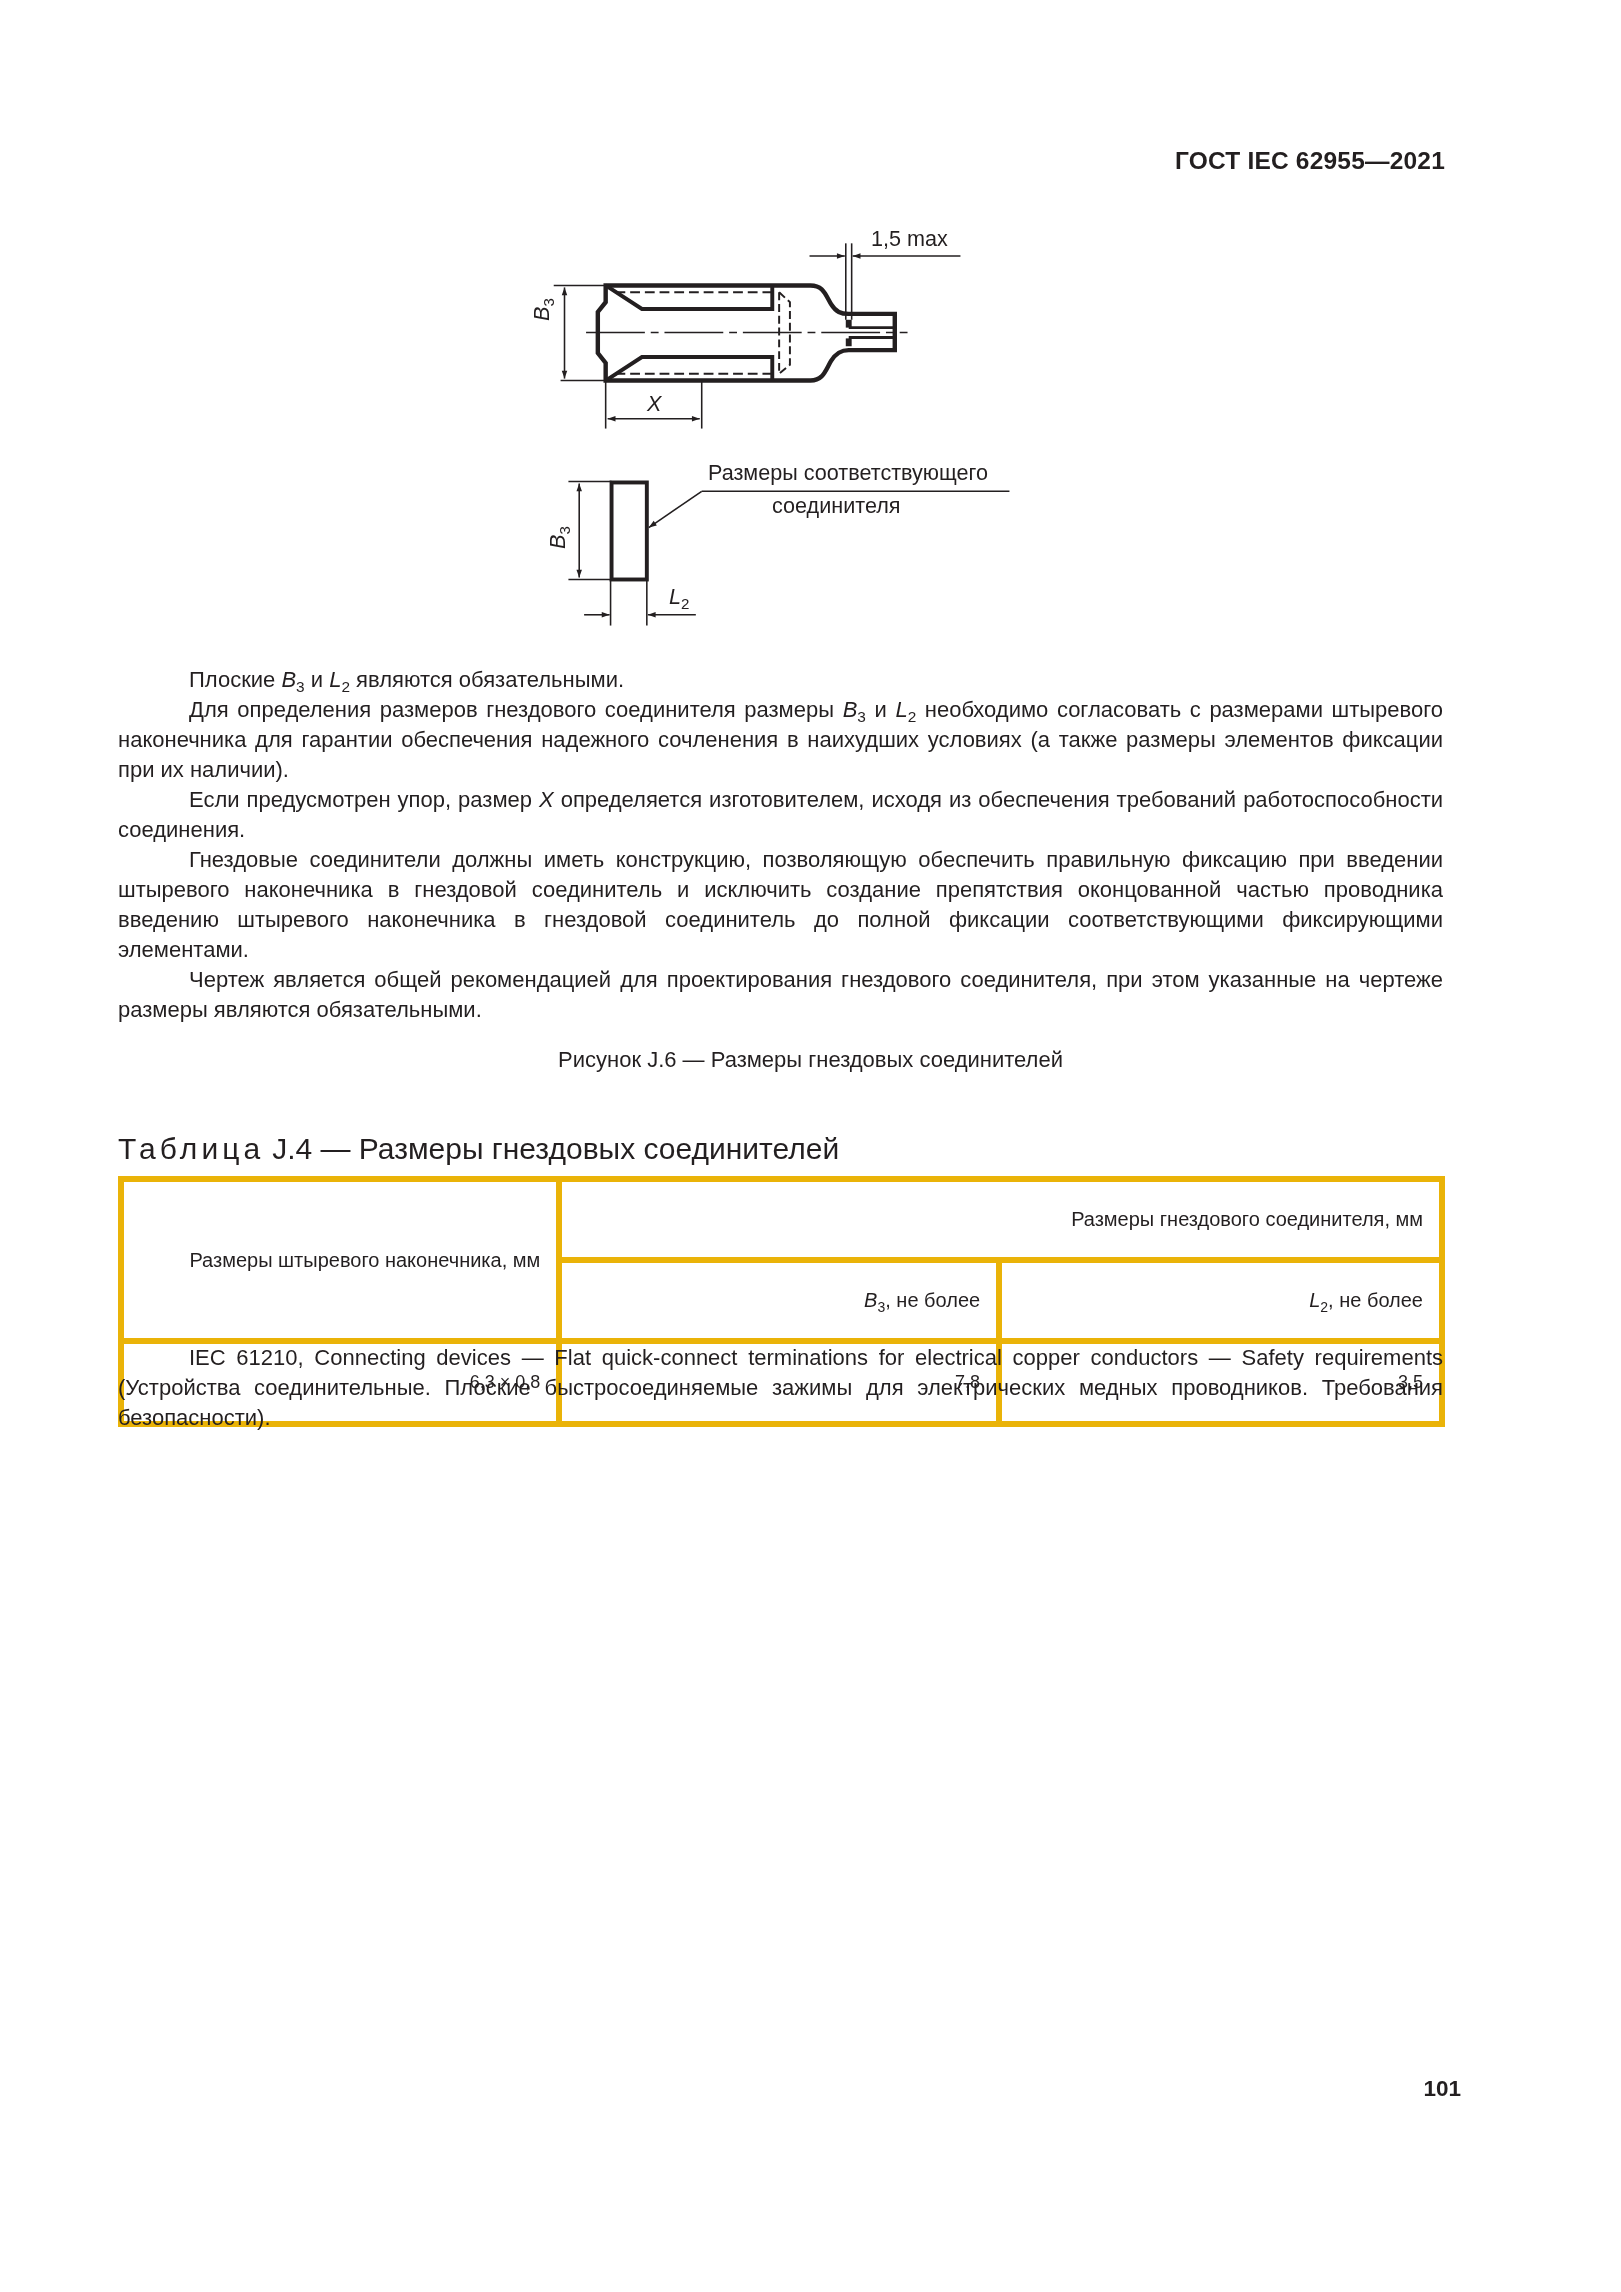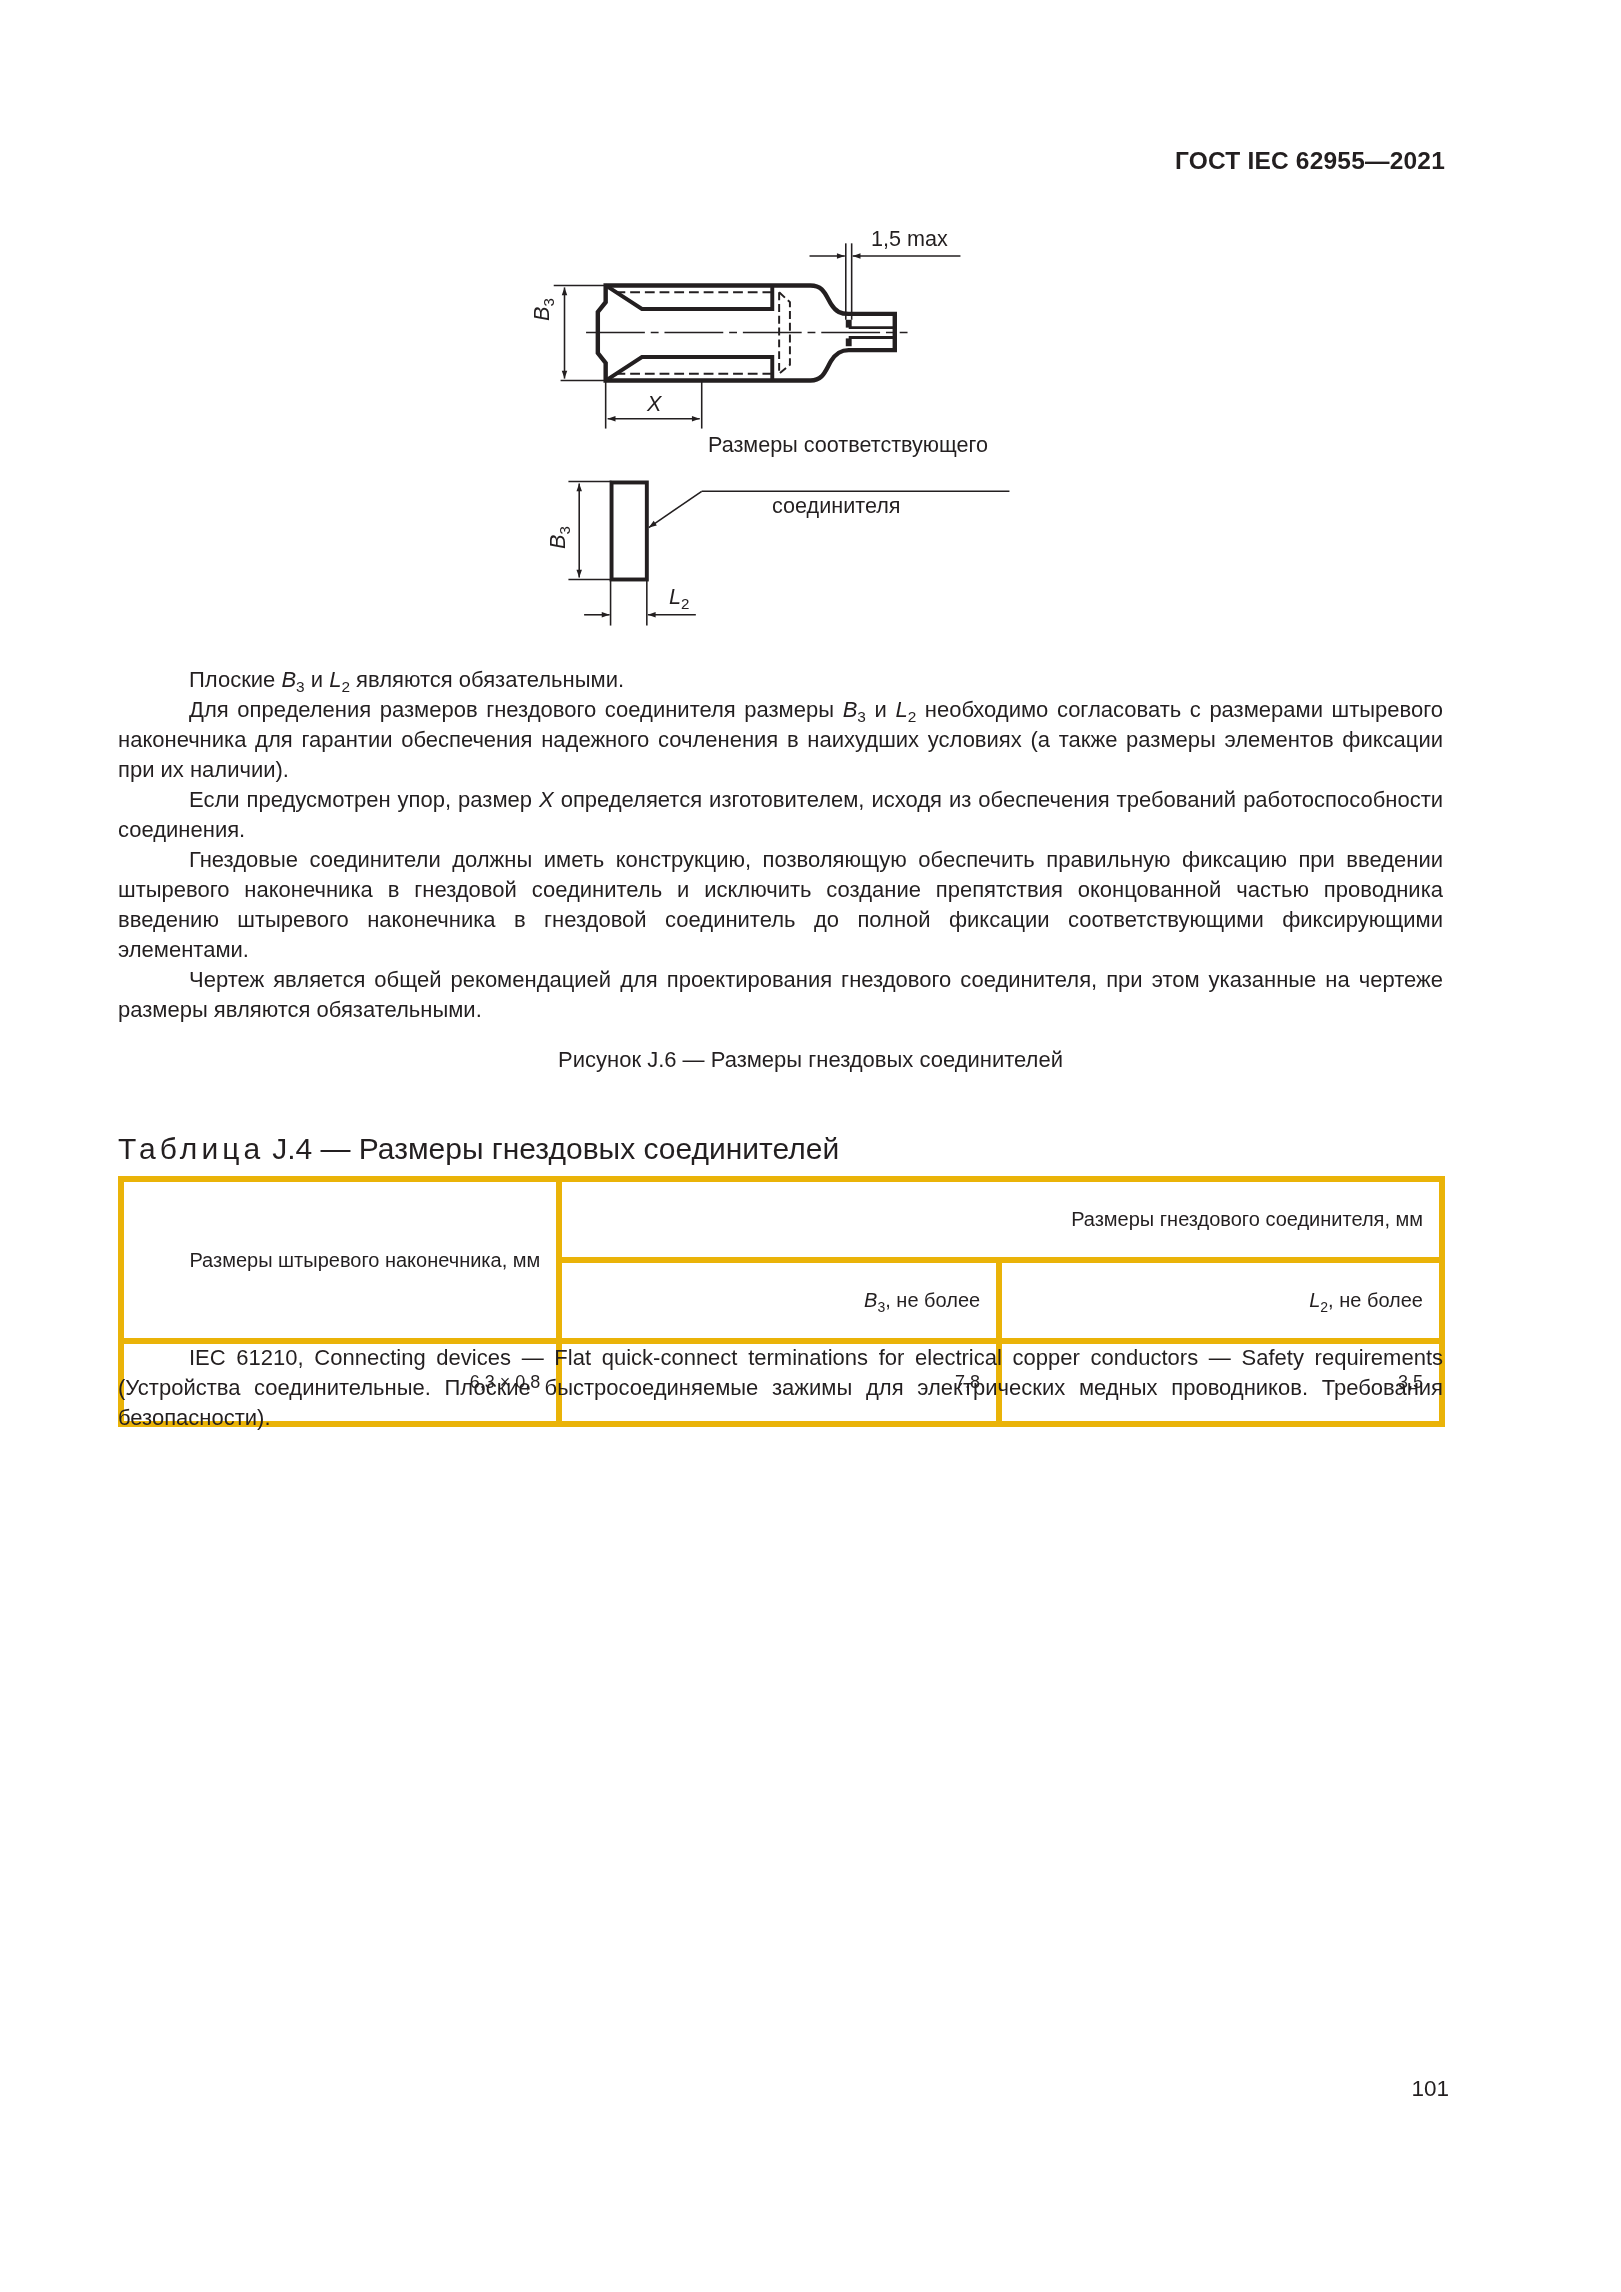--- a/index.html
+++ b/index.html
@@ -16,21 +16,21 @@
   .table-title .spaced { letter-spacing: 4.1px; margin-right: 7.8px; }
   table.dims { position: absolute; left: 118px; top: 1176px; width: 1327px; border-collapse: collapse; font-size: 20px; }
   table.dims td { border: 6px solid #eab308; text-align: right; padding: 16px; }
   table.dims tr.h1 td { height: 43px; }
   table.dims tr.h2 td { height: 43px; }
   table.dims tr.h2 td, table.dims td.rowspan { border-bottom: 4.9px double #231f20; }
   table.dims tr.data td { height: 45px; font-size: 18px; }
   .section { position: absolute; left: 118px; width: 1325px; top: 1343px; font-size: 22px; line-height: 30px; }
   .section h3 { margin: 0 0 3.9px 71px; font-size: 22px; font-weight: bold; }
   .section p { margin: 0; text-align: justify; text-indent: 71px; }
-  .page-number { position: absolute; right: 172px; top: 2076px; font-size: 22.5px; }
+  .page-number { position: absolute; right: 160px; top: 2076px; font-size: 22.5px; font-weight: bold; }
   i { font-style: italic; }
   sub { font-size: 70%; vertical-align: -4.9px; line-height: 0; }
 </style>
 </head>
 <body>
 
 <div class="page-header">ГОСТ IEC 62955—2021</div>
 
 <div class="figure">
   <svg width="1621" height="667" viewBox="0 0 1654 680">
@@ -93,21 +93,21 @@
   <div class="fig-label" style="left:529px; top:321px; transform: rotate(-90deg); transform-origin: left top;">
     <i>B</i><sub>3</sub>
   </div>
   <div class="fig-label" style="left:647px; top:391px;"><i>X</i></div>
   <div class="fig-label" style="left:545px; top:549px; transform: rotate(-90deg); transform-origin: left top;">
     <i>B</i><sub>3</sub>
   </div>
   <div class="fig-label" style="left:669px; top:584px;">
     <i>L</i><sub>2</sub>
   </div>
-  <div class="fig-label" style="left:708px; top:432px;">Размеры соответствующего</div>
+  <div class="fig-label" style="left:708px; top:460px;">Размеры соответствующего</div>
   <div class="fig-label" style="left:772px; top:493px;">соединителя</div>
 </div>
 
 <div class="body-text">
   <p><span>Плоские </span><i>B</i><sub>3</sub><span> и </span><i>L</i><sub>2</sub><span> являются обязательными.</span></p>
   <p><span>Для определения размеров гнездового соединителя размеры </span><i>B</i><sub>3</sub><span> и </span><i>L</i><sub>2</sub><span> необходимо согласовать с размерами штыревого наконечника для гарантии обеспечения надежного сочленения в наихудших условиях (а также размеры элементов фиксации при их наличии).</span></p>
   <p><span>Если предусмотрен упор, размер </span><i>X</i><span> определяется изготовителем, исходя из обеспечения требований работоспособности соединения.</span></p>
   <p>Гнездовые соединители должны иметь конструкцию, позволяющую обеспечить правильную фиксацию при введении штыревого наконечника в гнездовой соединитель и исключить создание препятствия оконцованной частью проводника введению штыревого наконечника в гнездовой соединитель до полной фиксации соответствующими фиксирующими элементами.</p>
   <p>Чертеж является общей рекомендацией для проектирования гнездового соединителя, при этом указанные на чертеже размеры являются обязательными.</p>
 </div>

